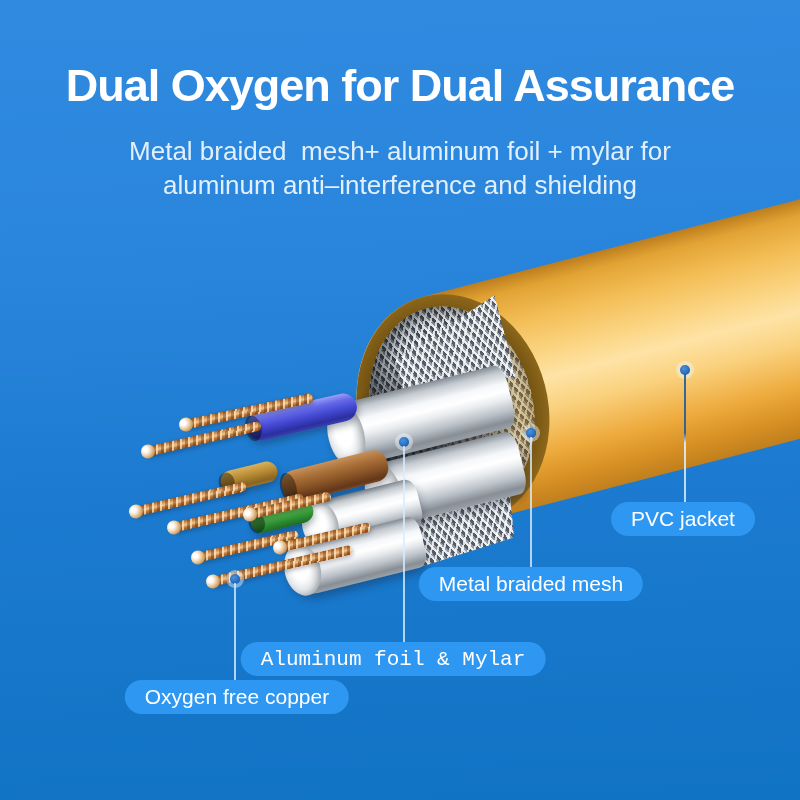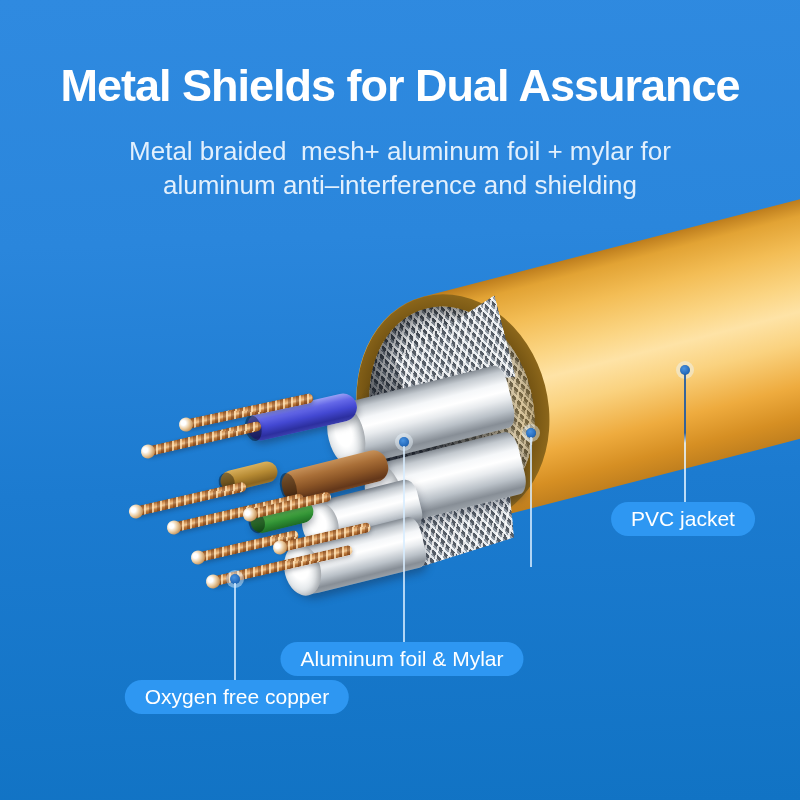--- a/index.html
+++ b/index.html
@@ -137,21 +137,21 @@
     display:flex;align-items:center;justify-content:center;
     background:#2e97f2;color:#ffffff;font-size:21px;white-space:nowrap;
   }
 </style>
 </head>
 <body>
 
 <div class="page">
 
   <div class="hdr">
-    <h1 class="title">Metal Shields for Dual Assurance</h1>
+    <h1 class="title">Dual Oxygen for Dual Assurance</h1>
     <p class="sub sub1">Metal braided  mesh+ aluminum foil + mylar for</p>
     <p class="sub sub2">aluminum anti–interference and shielding</p>
   </div>
 
   <div class="scene">
     <div class="jacket"></div>
     <div class="face">
       <div class="mesh-disc"></div>
     </div>
     <div class="cavity"></div>
@@ -179,23 +179,24 @@
   </div>
 
   <div class="callouts">
 
     <div class="dot" style="left:680px;top:365px;"></div>
     <div class="leader leader-pvc" style="left:684px;top:374px;height:128px;"></div>
     <div class="pill" style="left:683px;top:502px;">PVC jacket</div>
 
     <div class="dot" style="left:526px;top:428px;"></div>
     <div class="leader" style="left:530px;top:437px;height:130px;"></div>
+    <div class="pill" style="left:531px;top:567px;">Metal braided mesh</div>
 
     <div class="dot" style="left:399px;top:437px;"></div>
     <div class="leader" style="left:403px;top:446px;height:196px;"></div>
-    <div class="pill" style="left:402px;top:642px;">Aluminum foil &amp; Mylar</div>
+    <div class="pill" style="left:393px;top:642px;font-family:Liberation Mono, monospace;">Aluminum foil &amp; Mylar</div>
 
     <div class="dot" style="left:230px;top:574px;"></div>
     <div class="leader" style="left:234px;top:583px;height:109px;"></div>
     <div class="pill" style="left:237px;top:680px;">Oxygen free copper</div>
   </div>
 
 </div>
 
 </body></html>

